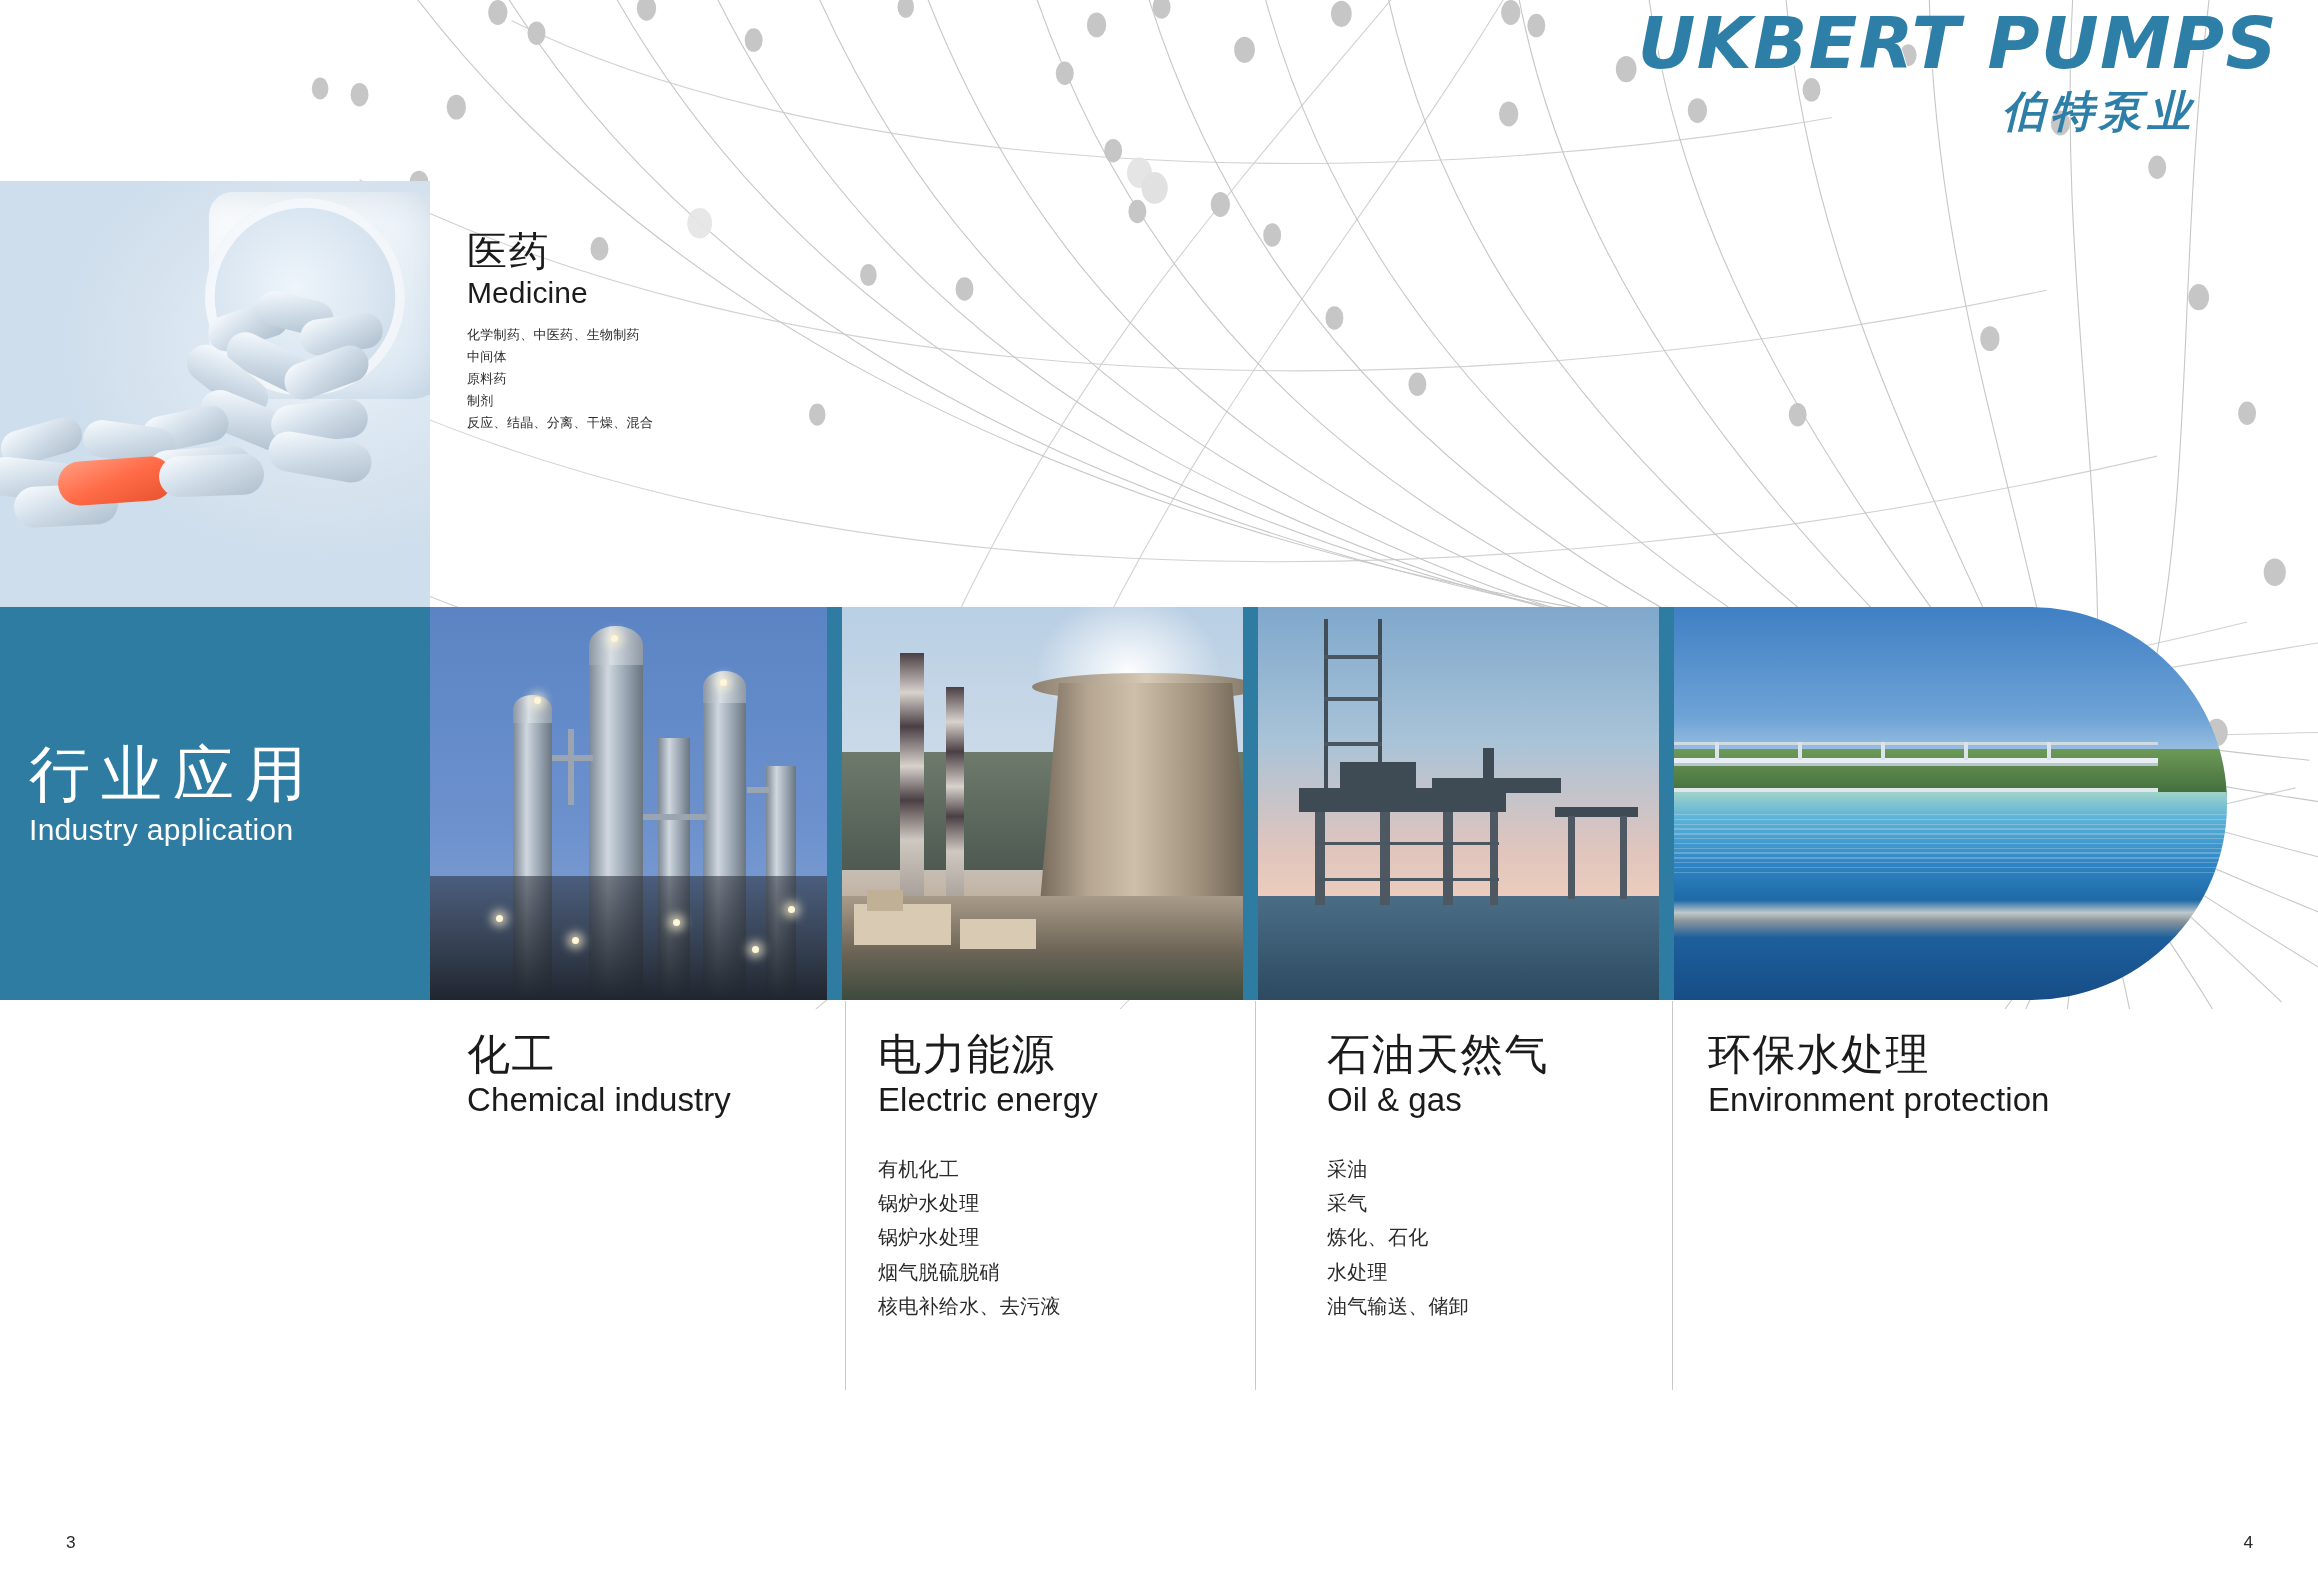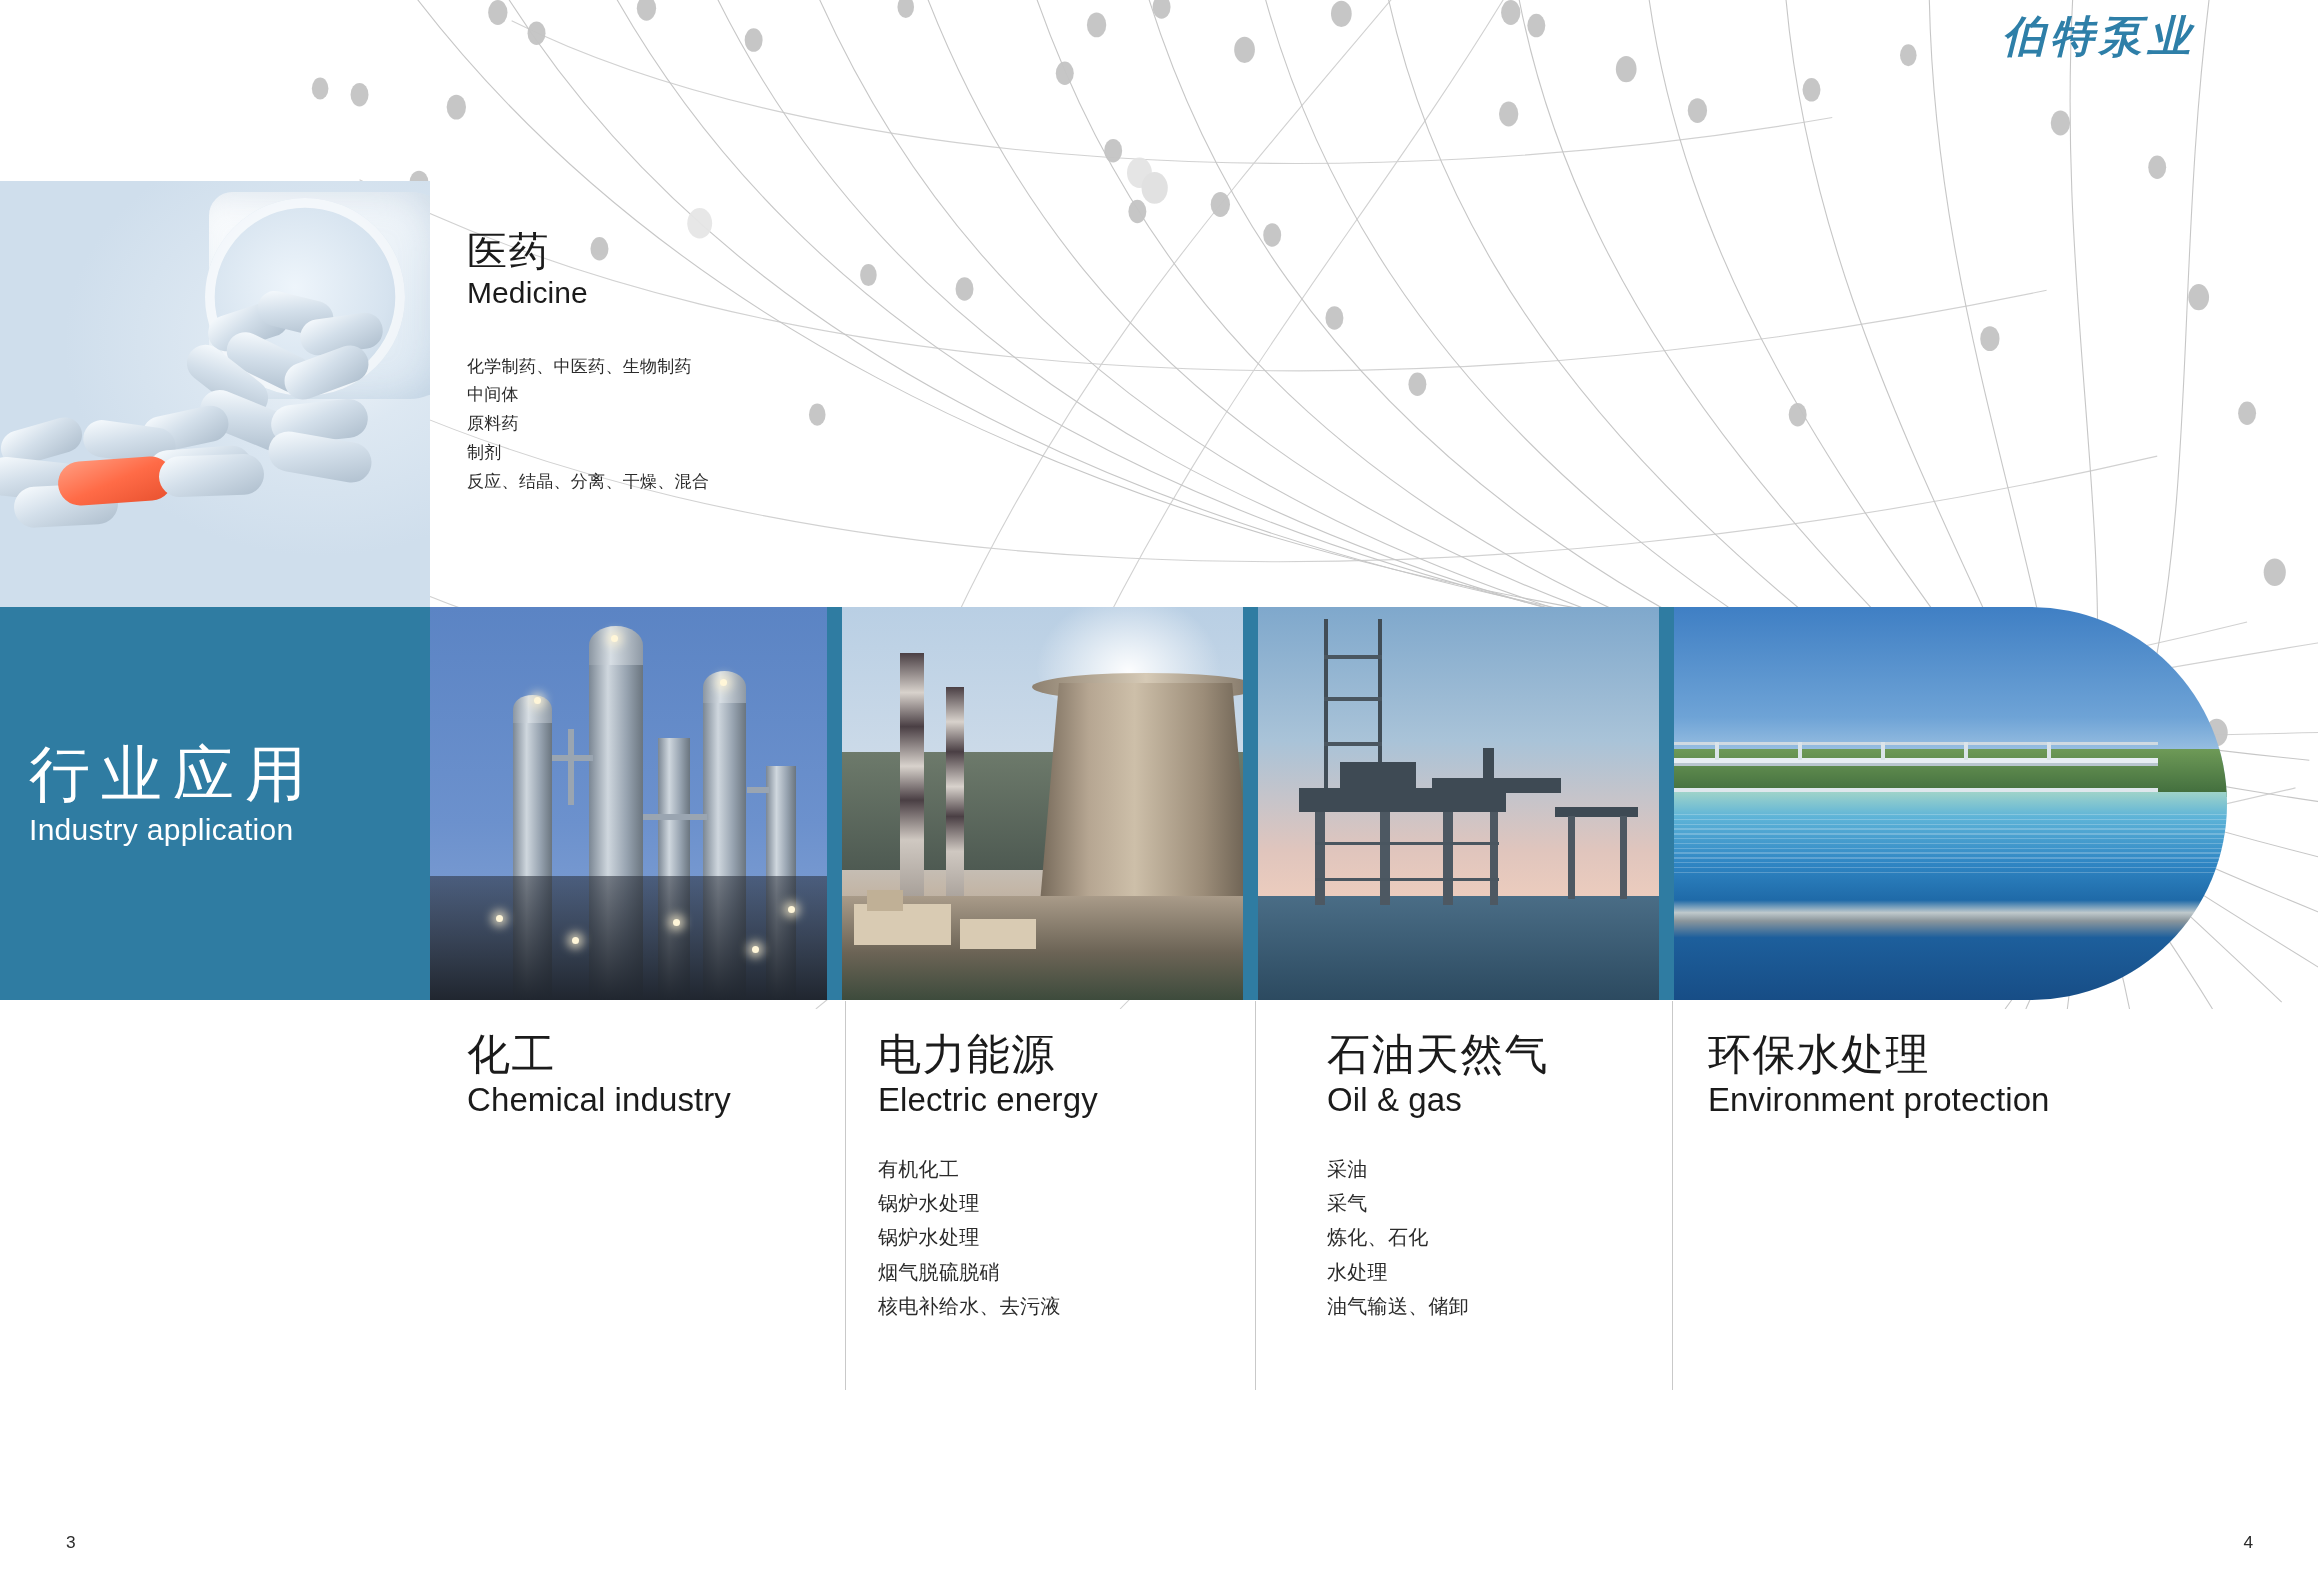--- a/index.html
+++ b/index.html
@@ -163,21 +163,21 @@
   .bullets {
     margin-top:32px;
     font-family:"DejaVu Sans","Liberation Sans",sans-serif;
     font-size:20px; color:#2b2b2b; line-height:1.72; white-space:nowrap;
   }
   .bullets div { letter-spacing:0.3px; }
 
   .med-blk  { left:467px;  top:228px;  }
   .med-blk .cn-title { font-size:40px; }
   .med-blk .en-title { font-size:30px; }
-  .med-blk .bullets  { margin-top:41px; font-size:17px; line-height:1.70; }
+  .med-blk .bullets  { margin-top:13px; font-size:13px; line-height:1.70; }
 
   .col1 { left:467px;  top:1030px; }
   .col2 { left:878px; top:1030px; }
   .col3 { left:1291px; top:1030px;margin-left:36px; }
   .col4 { left:1708px; top:1030px; }
 
   
   .vdiv {
     position:absolute; top:1001px; width:1.4px; height:389px;
     background:#c9c9c9; z-index:5;
@@ -262,20 +262,21 @@
     <ellipse cx="1256" cy="398" rx="12" ry="16"></ellipse>
     <ellipse cx="867" cy="360" rx="13" ry="17"></ellipse>
     <ellipse cx="1182" cy="600" rx="12" ry="16"></ellipse>
     <ellipse cx="1930" cy="460" rx="13" ry="17"></ellipse>
     <ellipse cx="2050" cy="556" rx="13" ry="17"></ellipse>
     <ellipse cx="2600" cy="600" rx="13" ry="17"></ellipse>
   </g>
 </svg>
 
 <div class="logo-wrap">
+  <div class="logo-en">UKBERT PUMPS</div>
   <div class="logo-cn">伯特泵业</div>
 </div>
 
 <div class="med-photo">
   <div class="bottle">
     <div class="bottle-mouth"></div>
   </div>
   <div class="cap capA" style="left:207px;top:127px;width:83px;height:36px;transform:rotate(-18deg)"></div>
   <div class="cap capA" style="left:257px;top:115px;width:77px;height:35px;transform:rotate(14deg)"></div>
   <div class="cap capA" style="left:300px;top:135px;width:83px;height:36px;transform:rotate(-8deg)"></div>

